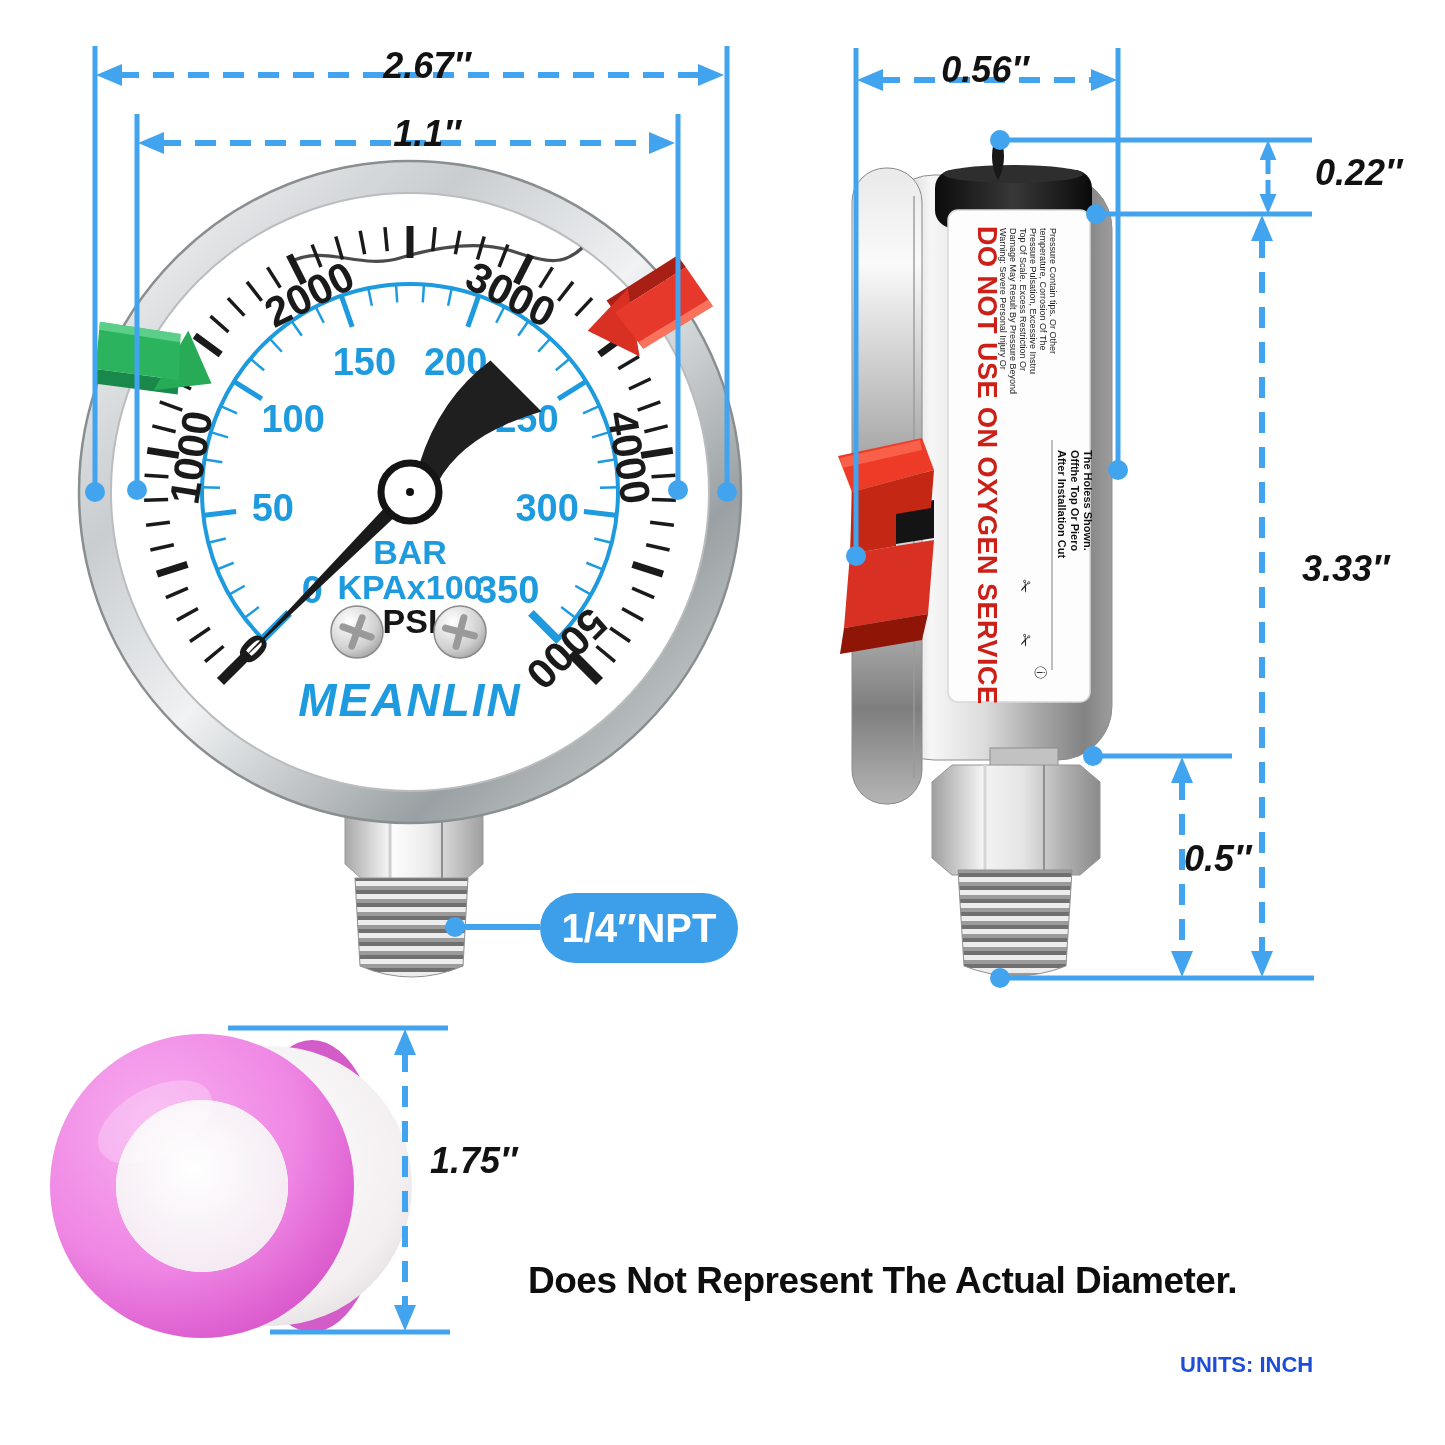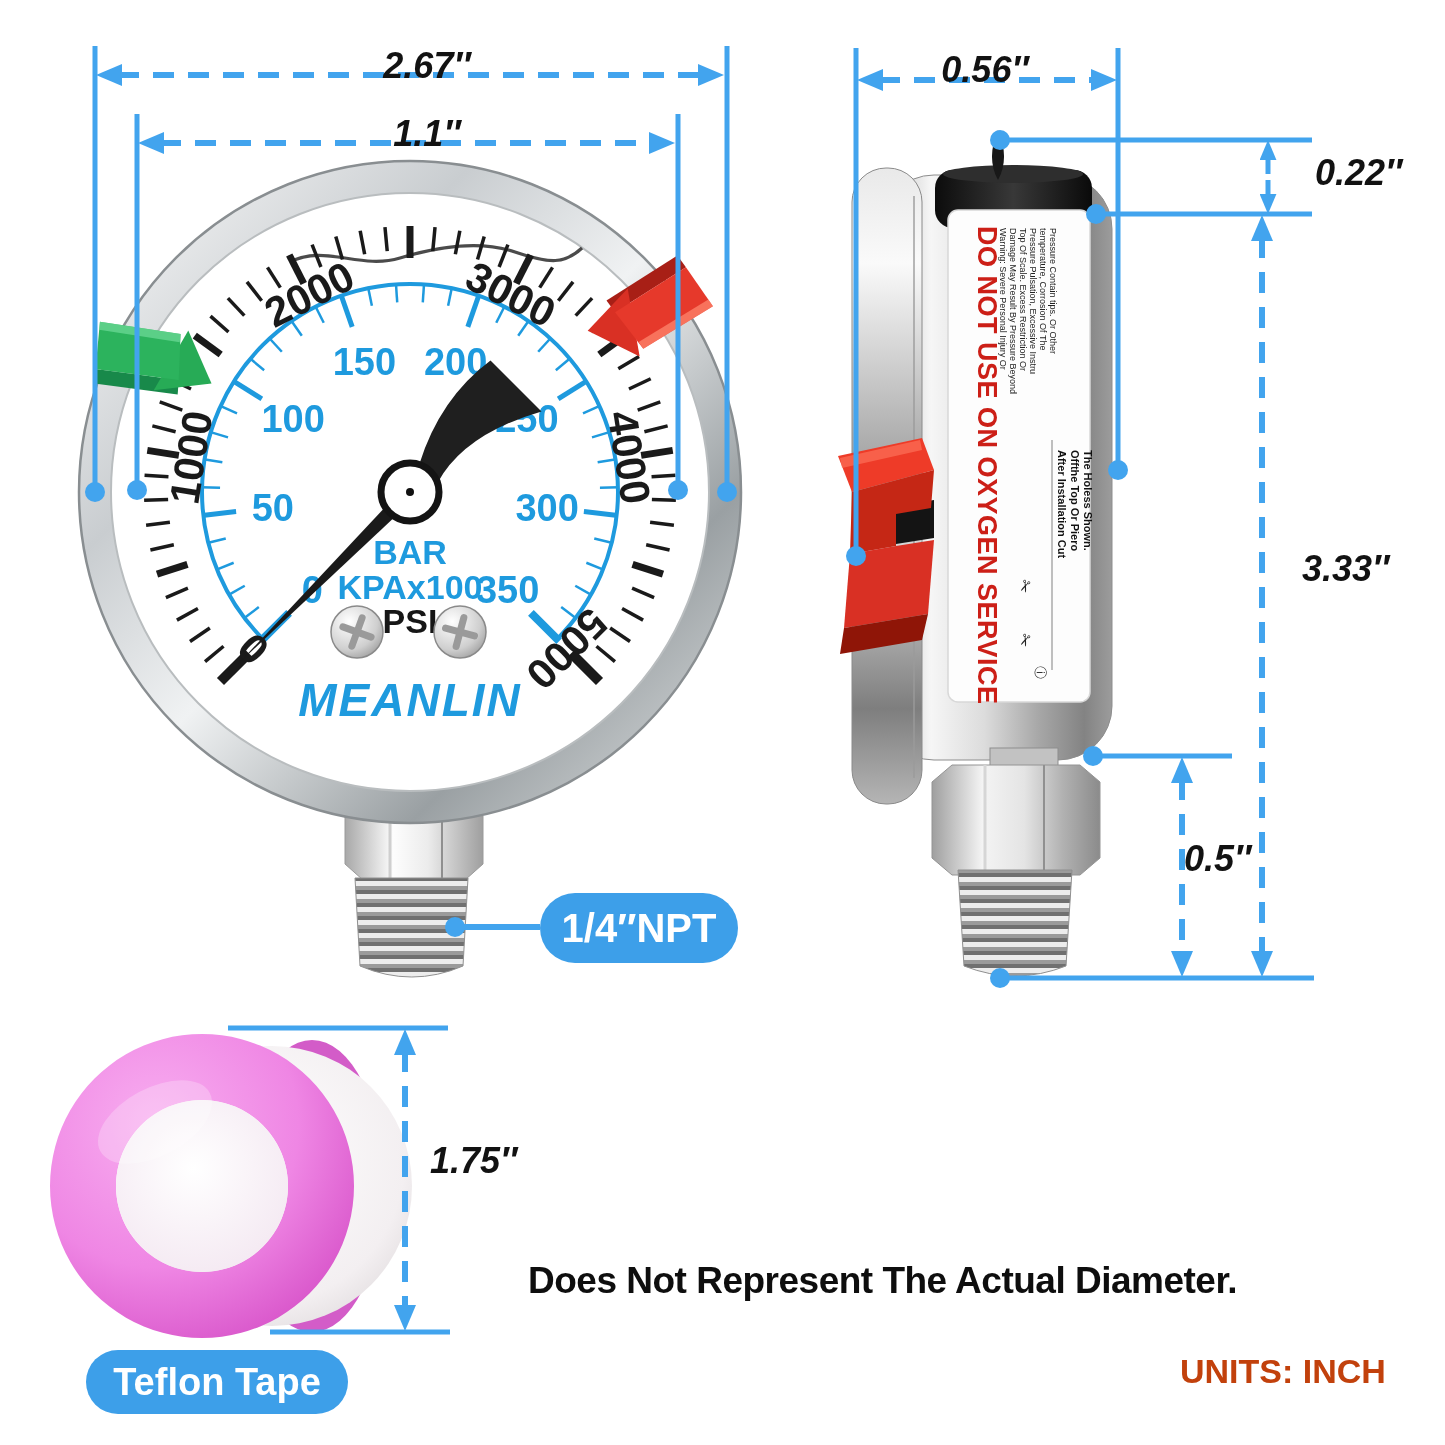--- a/index.html
+++ b/index.html
@@ -5,21 +5,21 @@
   html,body{margin:0;padding:0;background:#fff;}
   .canvas{position:relative;width:1445px;height:1445px;background:#ffffff;overflow:hidden;
           font-family:"Liberation Sans",sans-serif;}
   .dimlab{position:absolute;font-style:italic;font-weight:700;font-size:36px;color:#121212;
           white-space:nowrap;letter-spacing:0px;}
   .dimlab.ctr{width:170px;text-align:center;margin-top:23px;}
   .pill{position:absolute;background:#3d9fe9;color:#fff;font-weight:700;
         display:flex;align-items:center;justify-content:center;white-space:nowrap;}
   .note{position:absolute;font-weight:700;font-size:37px;color:#0e0e0e;white-space:nowrap;
         letter-spacing:-0.5px;}
-  .units{position:absolute;font-weight:700;font-size:34px;color:#c2410c;white-space:nowrap;}
+  .units{position:absolute;font-weight:700;font-size:22px;color:#1d4ed8;white-space:nowrap;}
   svg{position:absolute;overflow:visible;}
   svg text{font-family:"Liberation Sans",sans-serif;}
 </style>
 </head>
 <body>
 
 <div class="canvas">
 
   <svg id="front-gauge" style="left:60px;top:140px;" width="700" height="880" viewBox="0 0 700 880">
     <defs>
@@ -393,17 +393,16 @@
 
   <div class="dimlab ctr" style="left:342px;top:22px;">2.67″</div>
   <div class="dimlab ctr" style="left:342px;top:90px;">1.1″</div>
   <div class="dimlab ctr" style="left:900px;top:26px;">0.56″</div>
   <div class="dimlab" style="left:1283px;top:152px;margin-left:32px;">0.22″</div>
   <div class="dimlab" style="left:1302px;top:548px;">3.33″</div>
   <div class="dimlab" style="left:1184px;top:838px;">0.5″</div>
   <div class="dimlab" style="left:430px;top:1140px;">1.75″</div>
 
   <div class="pill" style="left:540px;top:893px;width:198px;height:70px;border-radius:35px;font-size:40px;">1/4″NPT</div>
-  <div class="pill" style="left:86px;top:1350px;width:262px;height:64px;border-radius:32px;font-size:38px;">Teflon Tape</div>
 
   <div class="note" style="left:528px;top:1240px;margin-top:20px;">Does Not Represent The Actual Diameter.</div>
   <div class="units" style="left:1180px;top:1352px;">UNITS: INCH</div>
 </div>
 
 </body></html>

